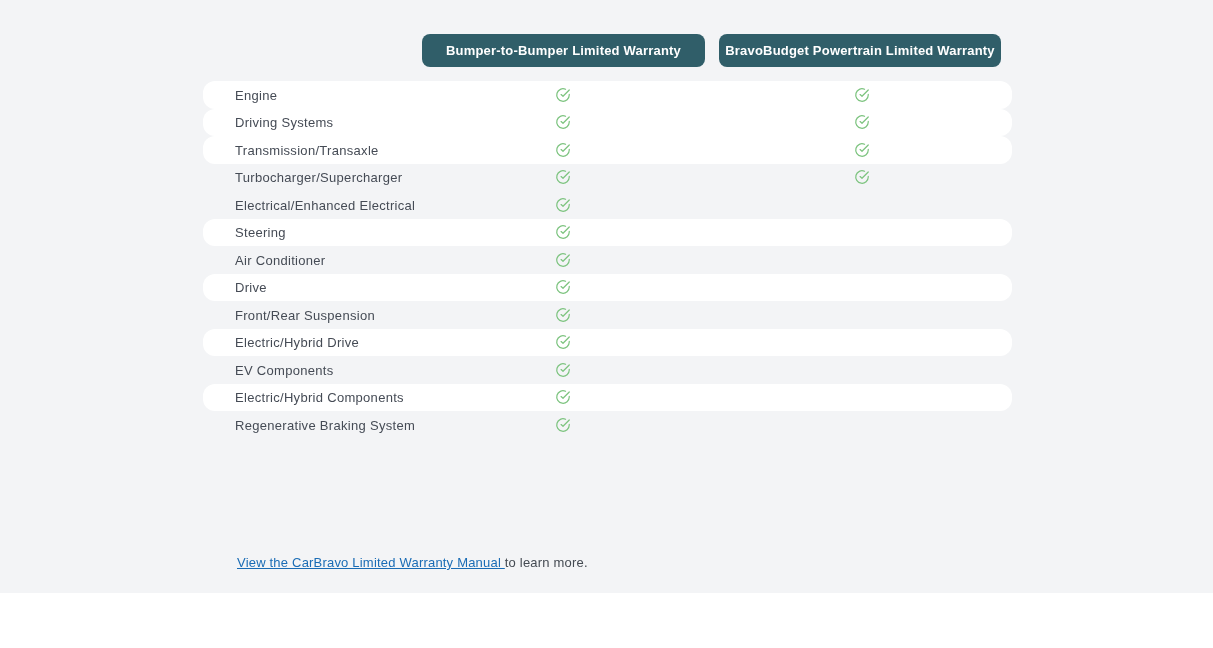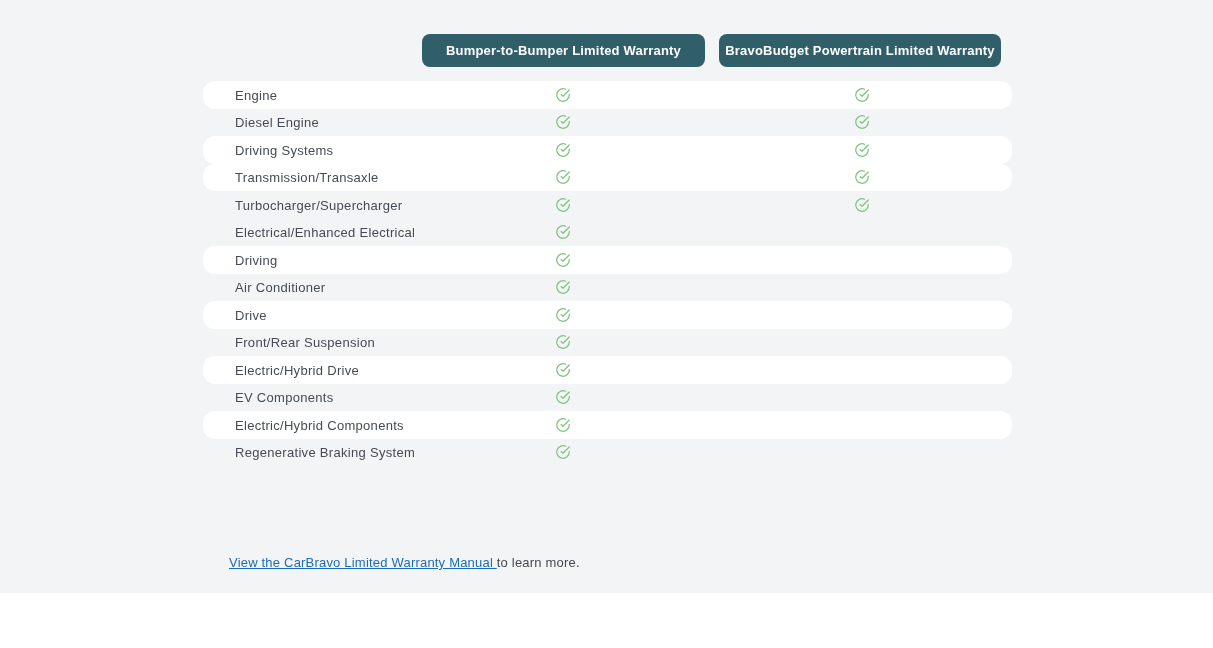--- a/index.html
+++ b/index.html
@@ -84,20 +84,21 @@
     top: 555px;
     font-size: 13px;
     color: var(--footer-text, #444a52);
     letter-spacing: 0.2px;
     white-space: nowrap;
   }
   .manual-link {
     color: var(--link-blue, #1a6cb5);
     text-decoration: underline;
     cursor: pointer;
+    margin-left: 8px;
   }
   .link-space {
     text-decoration: underline;
     text-decoration-color: var(--link-blue, #1a6cb5);
   }
 </style>
 </head>
 <body>
 
 <div class="page">
@@ -120,35 +121,20 @@
               <polyline points="22 4 12 14.01 9 11.27"></polyline>
             </svg>
           </span>
           <span class="check-cell col-2">
             <svg viewBox="0 0 24 24" fill="none" stroke="#7ec480" stroke-width="2" stroke-linecap="round" stroke-linejoin="round">
               <path d="M22 11.08V12a10 10 0 1 1-5.93-9.14"></path>
               <polyline points="22 4 12 14.01 9 11.27"></polyline>
             </svg>
           </span>
         </div>
-        <div class="row">
-          <span class="row-label">Diesel Engine</span>
-          <span class="check-cell col-1">
-            <svg viewBox="0 0 24 24" fill="none" stroke="#7ec480" stroke-width="2" stroke-linecap="round" stroke-linejoin="round">
-              <path d="M22 11.08V12a10 10 0 1 1-5.93-9.14"></path>
-              <polyline points="22 4 12 14.01 9 11.27"></polyline>
-            </svg>
-          </span>
-          <span class="check-cell col-2">
-            <svg viewBox="0 0 24 24" fill="none" stroke="#7ec480" stroke-width="2" stroke-linecap="round" stroke-linejoin="round">
-              <path d="M22 11.08V12a10 10 0 1 1-5.93-9.14"></path>
-              <polyline points="22 4 12 14.01 9 11.27"></polyline>
-            </svg>
-          </span>
-        </div>
         <div class="row alt">
           <span class="row-label">Driving Systems</span>
           <span class="check-cell col-1">
             <svg viewBox="0 0 24 24" fill="none" stroke="#7ec480" stroke-width="2" stroke-linecap="round" stroke-linejoin="round">
               <path d="M22 11.08V12a10 10 0 1 1-5.93-9.14"></path>
               <polyline points="22 4 12 14.01 9 11.27"></polyline>
             </svg>
           </span>
           <span class="check-cell col-2">
             <svg viewBox="0 0 24 24" fill="none" stroke="#7ec480" stroke-width="2" stroke-linecap="round" stroke-linejoin="round">
@@ -191,21 +177,21 @@
           <span class="row-label">Electrical/Enhanced Electrical</span>
           <span class="check-cell col-1">
             <svg viewBox="0 0 24 24" fill="none" stroke="#7ec480" stroke-width="2" stroke-linecap="round" stroke-linejoin="round">
               <path d="M22 11.08V12a10 10 0 1 1-5.93-9.14"></path>
               <polyline points="22 4 12 14.01 9 11.27"></polyline>
             </svg>
           </span>
           <span class="check-cell col-2"></span>
         </div>
         <div class="row alt">
-          <span class="row-label">Driving</span>
+          <span class="row-label">Steering</span>
           <span class="check-cell col-1">
             <svg viewBox="0 0 24 24" fill="none" stroke="#7ec480" stroke-width="2" stroke-linecap="round" stroke-linejoin="round">
               <path d="M22 11.08V12a10 10 0 1 1-5.93-9.14"></path>
               <polyline points="22 4 12 14.01 9 11.27"></polyline>
             </svg>
           </span>
           <span class="check-cell col-2"></span>
         </div>
         <div class="row">
           <span class="row-label">Air Conditioner</span>

